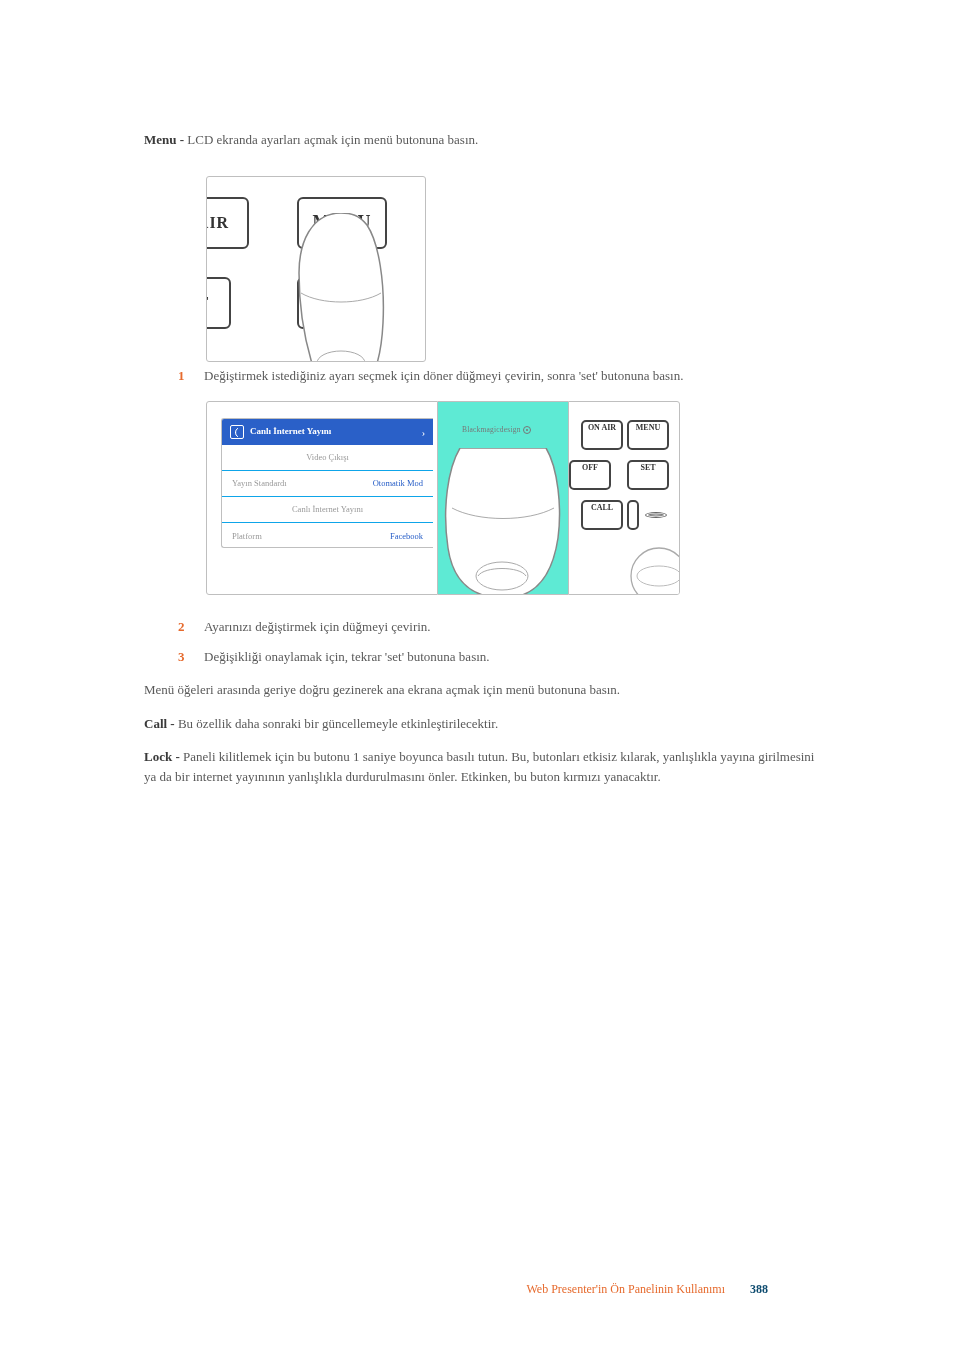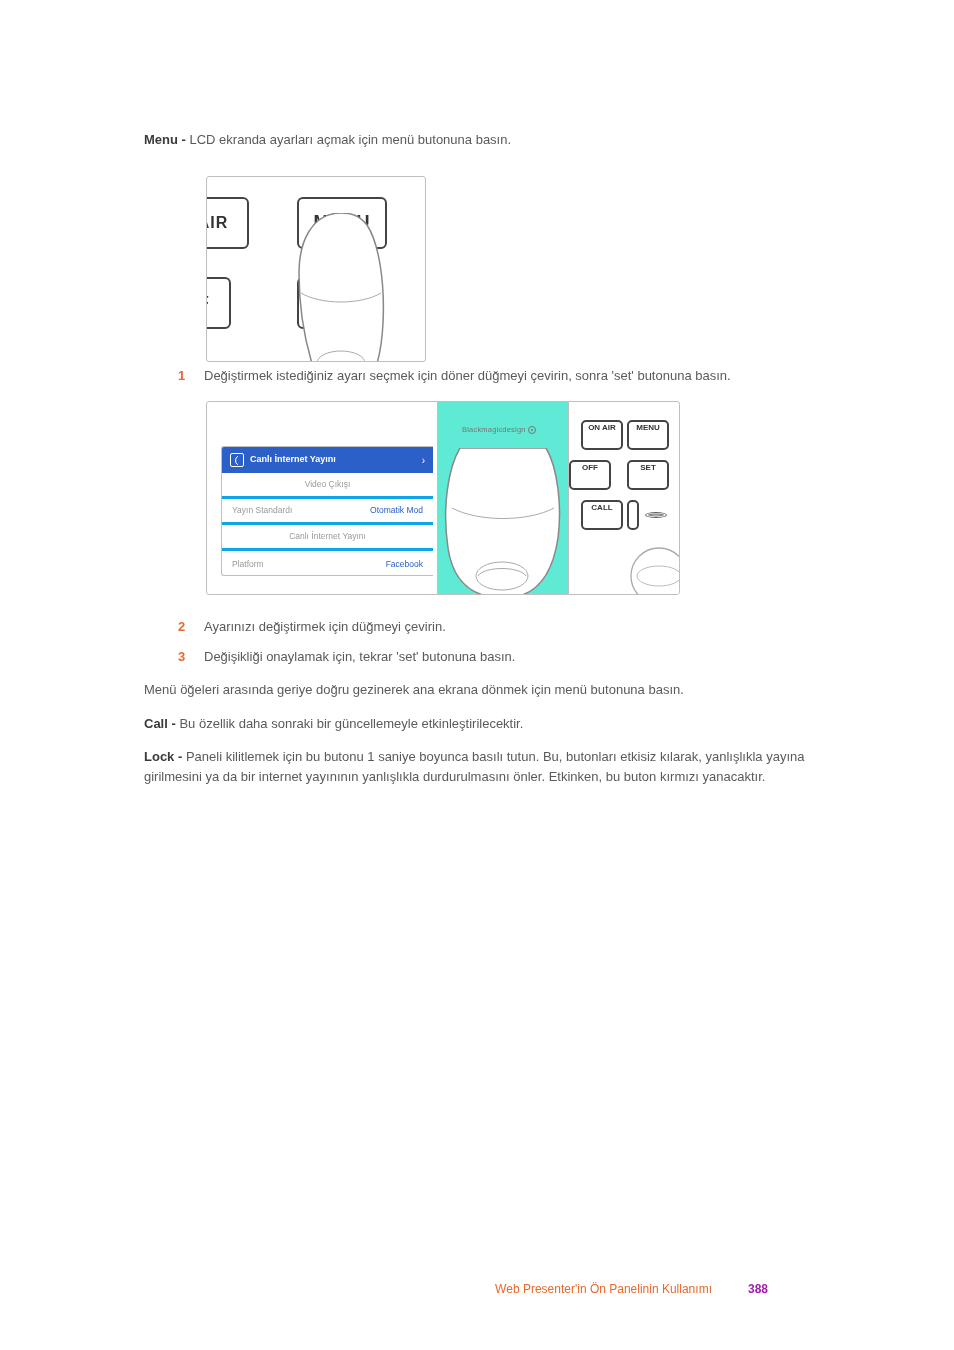--- a/index.html
+++ b/index.html
@@ -1,17 +1,17 @@
 <!DOCTYPE html>
 <html><head>
 <meta charset="utf-8">
 <style>
   * { box-sizing: border-box; margin: 0; padding: 0; }
   html, body { width: 954px; height: 1350px; background: #fff; font-family: "Helvetica Neue", Arial, sans-serif; color: #4a4a4a; }
-  .page { position: relative; width: 878px; height: 1350px; padding: 130px 56px 80px 144px; font-size: 13px; line-height: 1.5; }
+  .page { position: relative; width: 878px; height: 1350px; padding: 130px 56px 80px 144px; font-size: 13px; line-height: 1.5; font-family: Liberation Serif, serif; }
   .para { margin-bottom: 14px; color: #5a5a5a; font-weight: 300; }
   .bold-lead { font-weight: 600; color: #3a3a3a; }
   .heading-small { font-weight: 600; color: #3a3a3a; margin-bottom: 10px; margin-top: 22px; font-size: 13px; }
 
   .ol { margin: 0 0 14px 0; }
   .ol-item { display: flex; gap: 16px; margin: 0 0 10px 34px; }
   .ol-num { color: #e66a2d; font-weight: 700; min-width: 10px; }
   .ol-text { color: #5a5a5a; font-weight: 300; flex: 1; }
 
   
@@ -22,48 +22,48 @@
   .fig1 .btn-f { top: 100px; left: -30px; width: 54px; height: 52px; font-size: 16px; }
   .fig1 .scroll-frame { position: absolute; top: 100px; left: 90px; width: 16px; height: 52px; border: 2px solid #444; border-radius: 6px; background: #fff; }
   .fig1 .scroll-core { position: absolute; top: 100px; left: 110px; width: 44px; height: 52px; }
   .scroll-ellipse { position: absolute; left: 50%; top: 50%; transform: translate(-50%,-50%); border: 1.5px solid #666; border-radius: 50%; }
   .fig1 .thumb { position: absolute; width: 140px; height: 180px; }
   .thumb svg { display: block; }
 
   
   .fig2 { display: flex; gap: 0; margin: 16px 0 22px 62px; }
   .lcd { width: 232px; height: 194px; border: 1px solid #bfbfbf; border-bottom-left-radius: 3px; border-top-left-radius: 3px; background: #fff; position: relative; overflow: hidden; }
-  .lcd-screen { position: absolute; top: 16px; left: 14px; right: 4px; height: 130px; border: 1px solid #bfbfbf; border-right: none; border-radius: 3px 0 0 3px; overflow: hidden; margin-top: 28px; }
+  .lcd-screen { position: absolute; top: 16px; left: 14px; right: 4px; height: 130px; border: 1px solid #bfbfbf; border-right: none; border-radius: 3px 0 0 3px; overflow: hidden; }
   .lcd-bar { background: #2a60c8; height: 26px; display: flex; align-items: center; padding: 0 8px; gap: 6px; }
   .lcd-bar-icon { width: 14px; height: 14px; border: 1px solid #fff; border-radius: 2px; display:flex; align-items:center; justify-content:center;}
   .lcd-bar-icon::before { content:""; width:6px; height:6px; border:1.5px solid #fff; border-right:none; border-top:none; transform: rotate(45deg); border-radius:0 0 0 6px;}
   .lcd-bar-title { color: #fff; font-size: 9px; font-weight: 600; flex: 1; }
   .lcd-bar-chevron { color: #fff; font-size: 10px; }
-  .lcd-row { height: 26px; display: flex; align-items: center; justify-content: space-between; padding: 0 10px; font-size: 8.5px; color: #9a9a9a; border-bottom: 3px solid #0ea5e9; }
+  .lcd-row { height: 26px; display: flex; align-items: center; justify-content: space-between; padding: 0 10px; font-size: 8.5px; color: #9a9a9a; border-bottom: 1px solid #0ea5e9; }
   .lcd-row.center { justify-content: center; }
   .lcd-row .val { color: #2a60c8; }
   .knobwrap { width: 130px; height: 194px; border: 1px solid #bfbfbf; border-left: none; border-right: none; background: #5eead4; position: relative; overflow: hidden; }
   .brand { position: absolute; top: 22px; left: 24px; font-size: 7.5px; color: #777; letter-spacing: 0.2px; display:flex; align-items:center; gap:2px;}
   .brand-ring { width:8px; height:8px; border:1px solid #777; border-radius:50%; display:inline-block; position:relative;}
   .brand-ring::after{content:""; position:absolute; left:2px; top:2px; width:2px; height:2px; background:#777; border-radius:50%;}
   .knob { position: absolute; left: 6px; top: 46px; width: 118px; height: 150px; }
   .btncol { width: 112px; height: 194px; border: 1px solid #bfbfbf; border-top-right-radius: 3px; border-bottom-right-radius: 3px; background: #fff; position: relative; overflow: hidden; }
   .smbtn { position: absolute; border: 2px solid #444; border-radius: 5px; display: flex; justify-content: center; font-size: 8px; font-weight: 700; color: #333; background: #fff; }
   .smbtn.onair { top: 18px; left: 12px; width: 42px; height: 30px; }
   .smbtn.menu { top: 18px; left: 58px; width: 42px; height: 30px; }
   .smbtn.off { top: 58px; left: 0; width: 42px; height: 30px; }
   .smbtn.set { top: 58px; left: 58px; width: 42px; height: 30px; }
   .smbtn.call { top: 98px; left: 12px; width: 42px; height: 30px; }
   .mini-scroll-frame { position: absolute; top: 98px; left: 58px; width: 12px; height: 30px; border: 2px solid #444; border-radius: 5px; }
   .mini-scroll-core { position: absolute; top: 98px; left: 74px; width: 26px; height: 30px; }
   .mini-knob { position: absolute; top: 140px; left: 56px; width: 60px; height: 60px; }
 
   .footer { position: absolute; bottom: 52px; right: 110px; font-size: 12px; display: flex; gap: 25px; align-items:center;}
   .footer-title { color: #e66a2d; font-weight: 400; }
-  .footer-page { color: #a21caf; font-weight: 600; margin-left: 11px; }
+  .footer-page { color: #0c4a6e; font-weight: 600; }
 </style>
 </head>
 <body>
 
 <div class="page">
 
   <p class="para">
     <span class="bold-lead">Menu - </span><span>LCD ekranda ayarları açmak için menü butonuna basın.</span>
   </p>
 
@@ -171,21 +171,21 @@
     <div class="ol-item">
       <div class="ol-num">2</div>
       <div class="ol-text">Ayarınızı değiştirmek için düğmeyi çevirin.</div>
     </div>
     <div class="ol-item">
       <div class="ol-num">3</div>
       <div class="ol-text">Değişikliği onaylamak için, tekrar 'set' butonuna basın.</div>
     </div>
   </div>
 
-  <p class="para">Menü öğeleri arasında geriye doğru gezinerek ana ekrana dönmek için menü butonuna basın.</p>
+  <p class="para">Menü öğeleri arasında geriye doğru gezinerek ana ekrana açmak için menü butonuna basın.</p>
 
   <p class="para">
     <span class="bold-lead">Call - </span><span>Bu özellik daha sonraki bir güncellemeyle etkinleştirilecektir.</span>
   </p>
 
   <p class="para">
     <span class="bold-lead">Lock - </span><span>Paneli kilitlemek için bu butonu 1 saniye boyunca basılı tutun. Bu, butonları etkisiz kılarak, yanlışlıkla yayına girilmesini ya da bir internet yayınının yanlışlıkla durdurulmasını önler. Etkinken, bu buton kırmızı yanacaktır.</span>
   </p>
 
 

